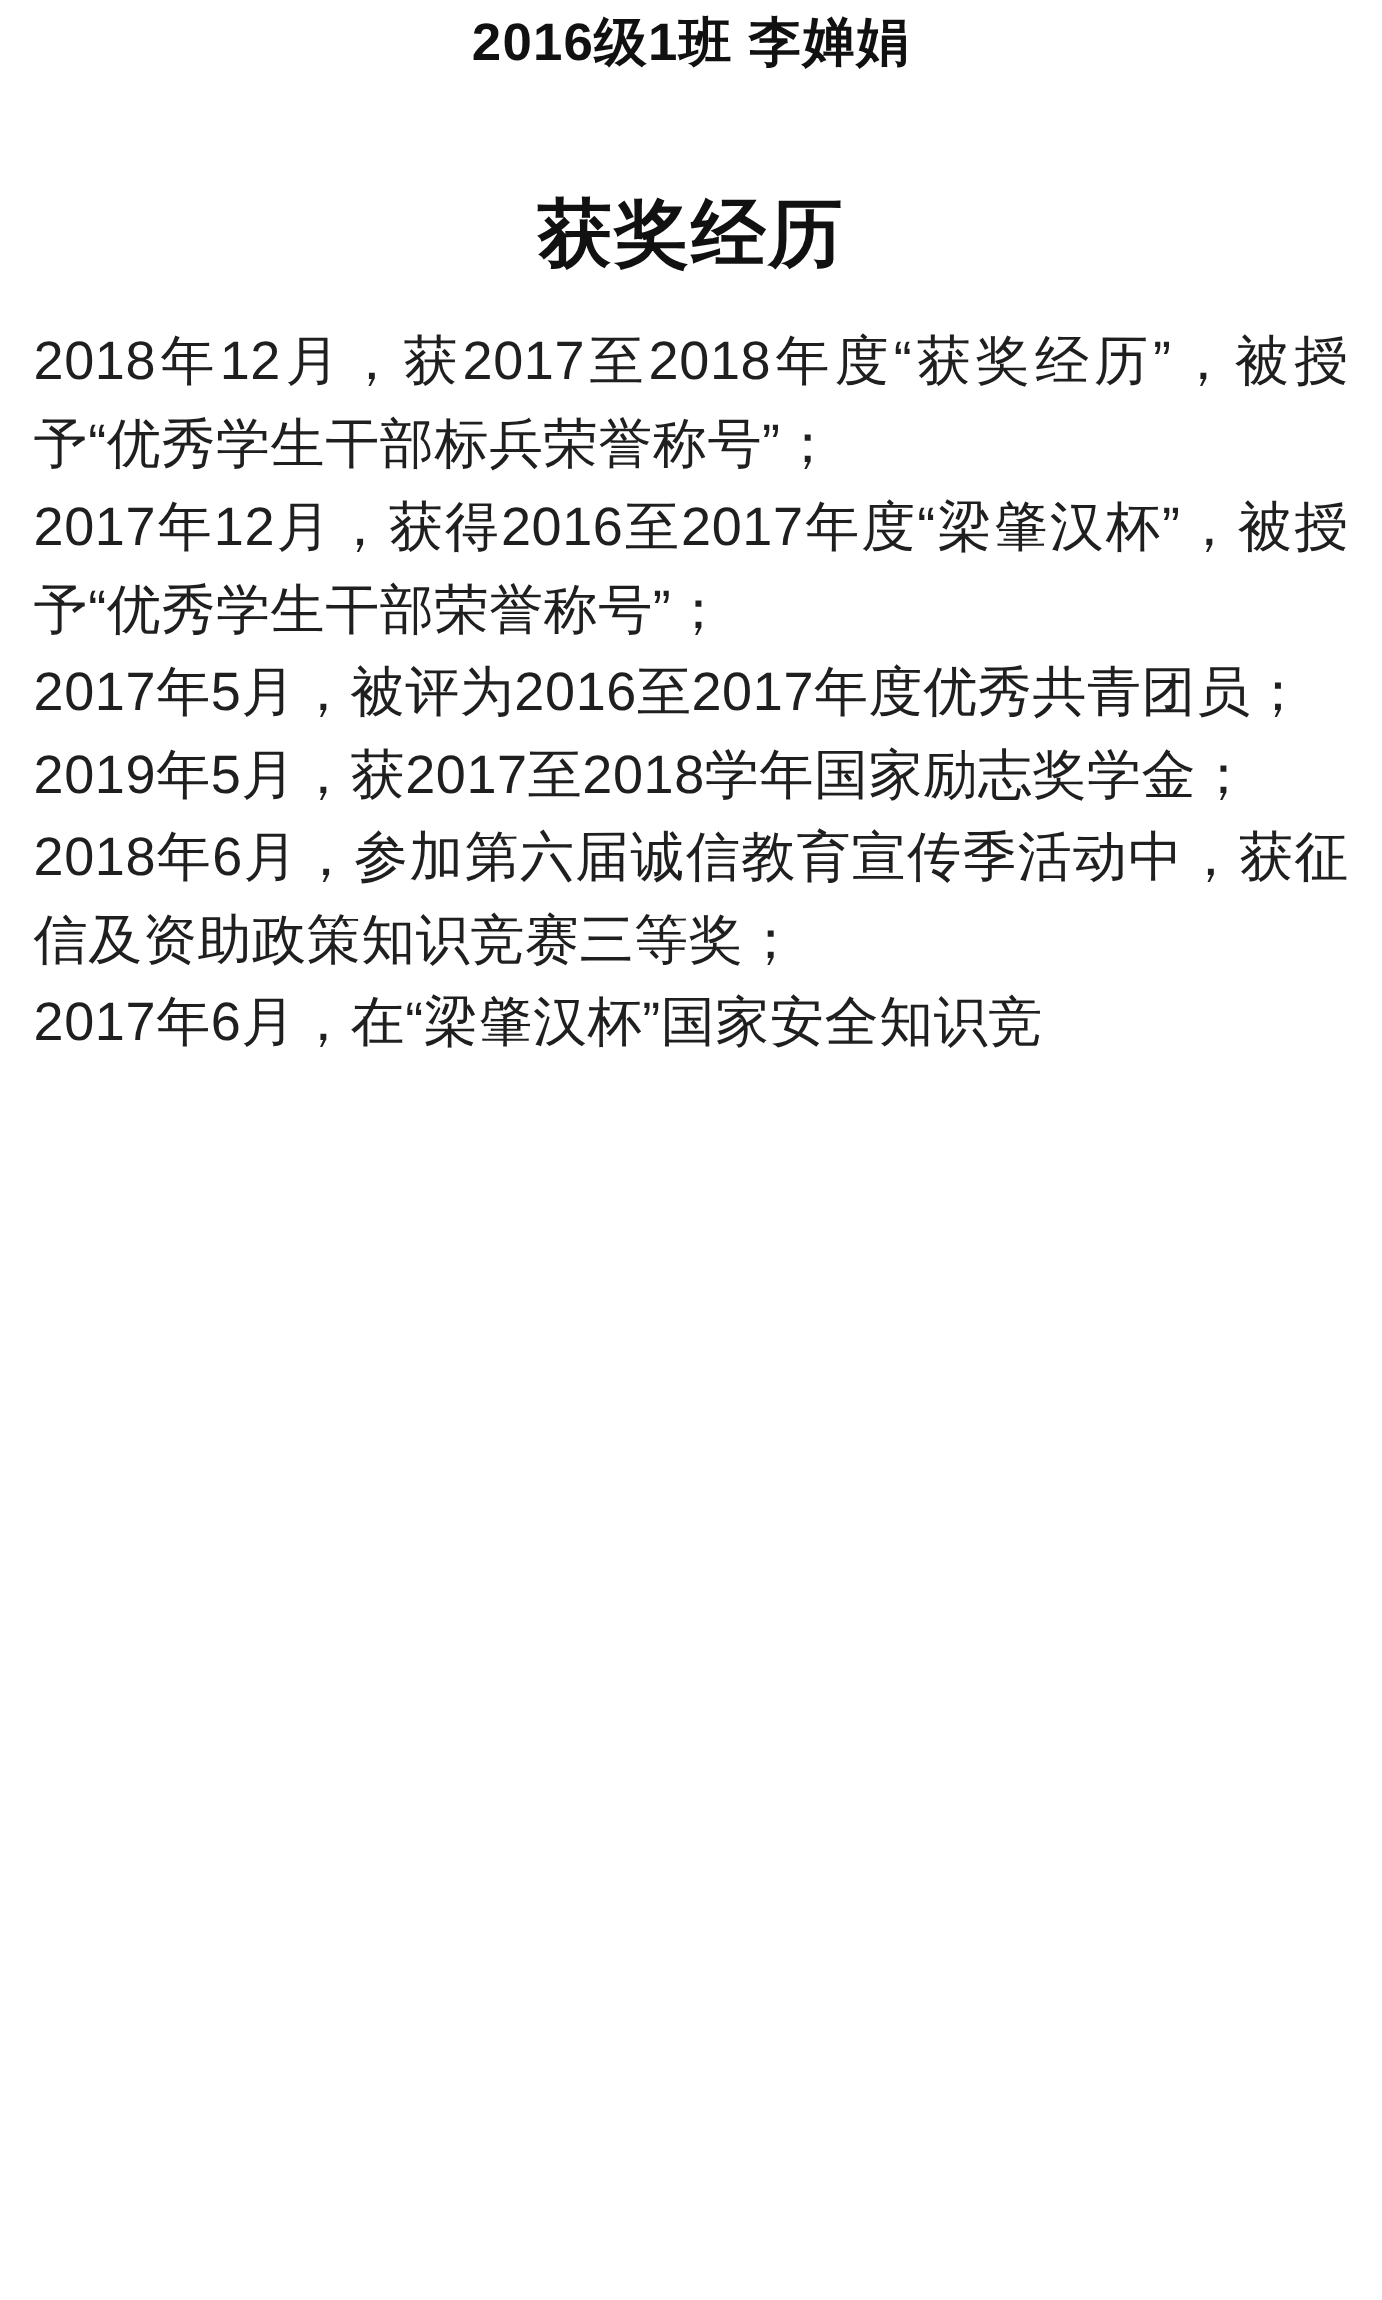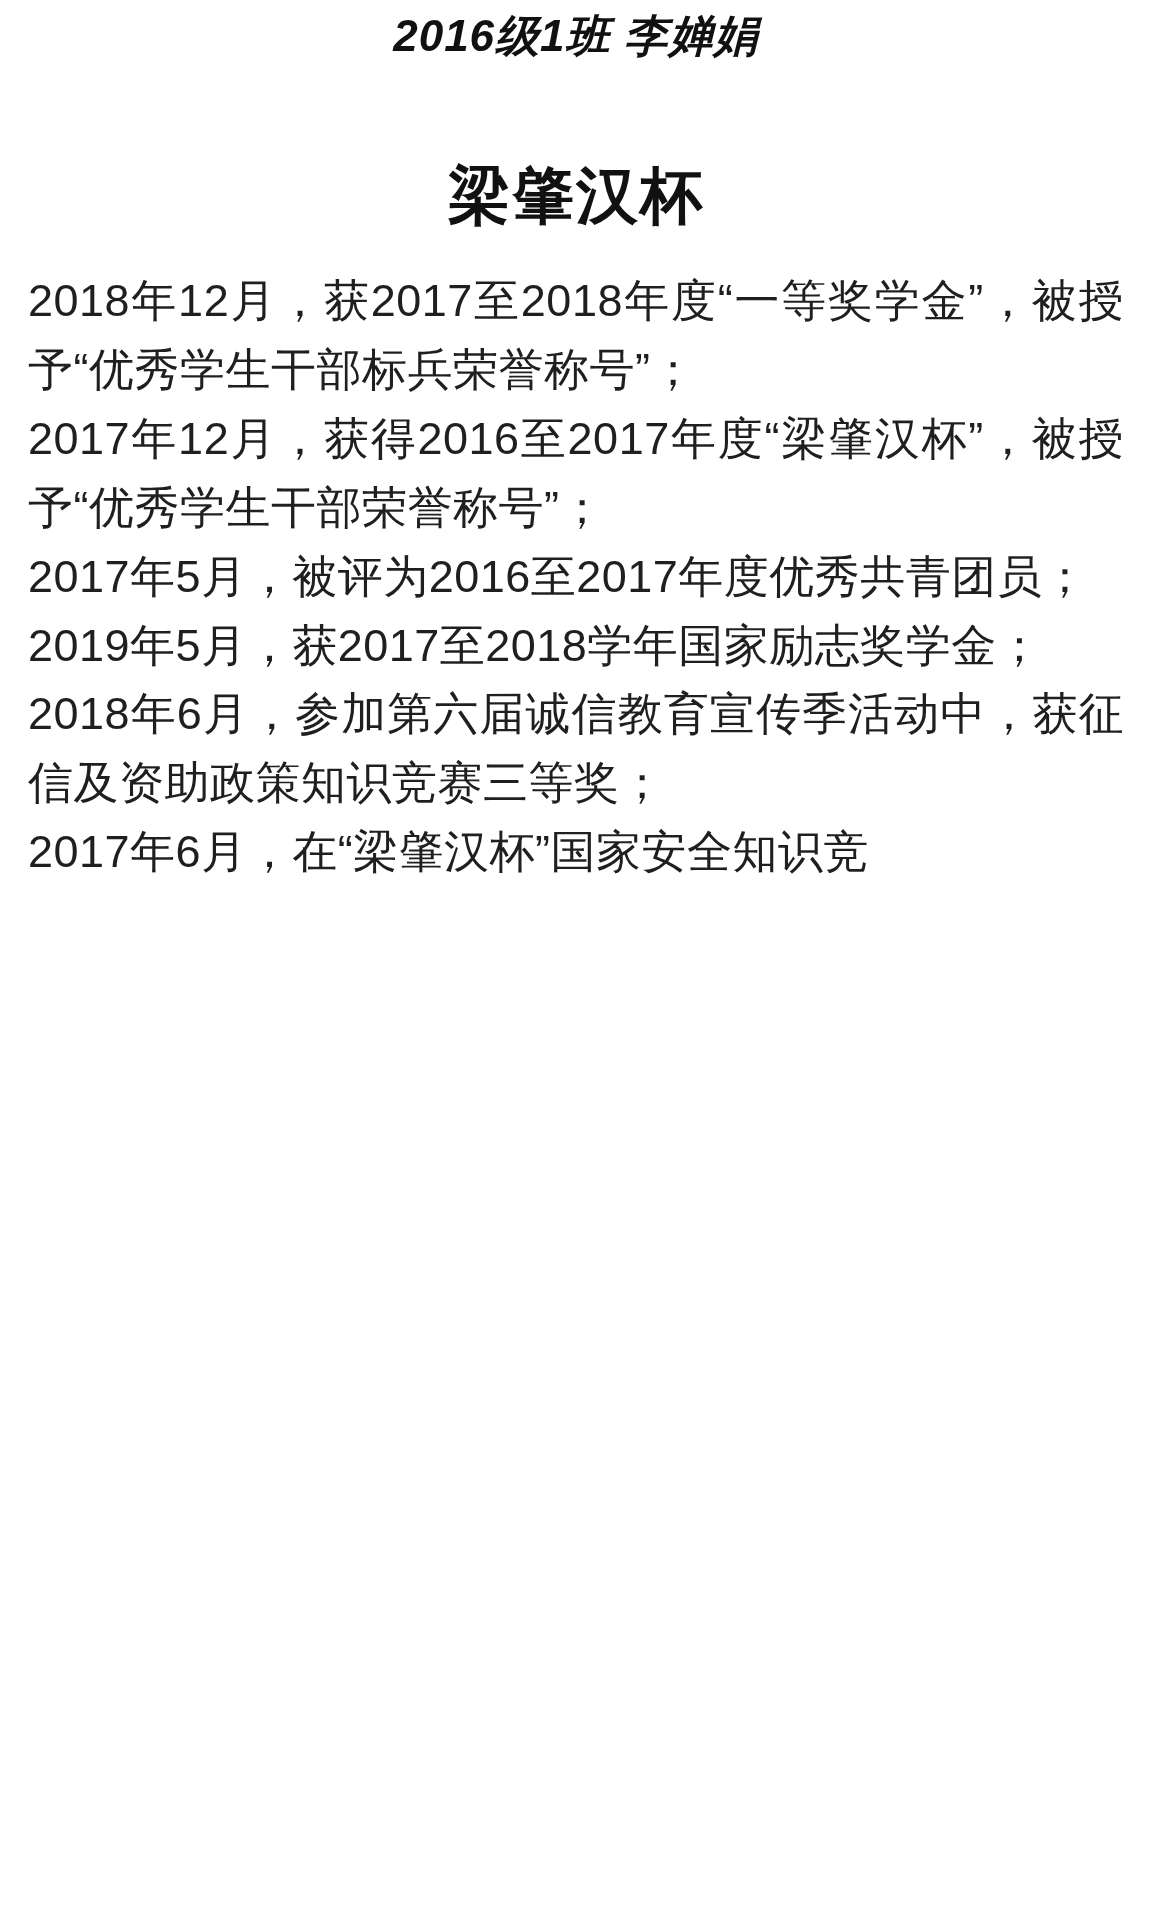--- a/index.html
+++ b/index.html
@@ -22,21 +22,20 @@
     position: relative;
   }
   .header-title {
     text-align: center;
     font-size: 44px;
     font-weight: bold;
     letter-spacing: 1px;
     color: #111111;
     padding-top: 8px;
     line-height: 1.25;
-    font-style: italic;
   }
   .section-title {
     text-align: center;
     font-size: 62px;
     font-weight: bold;
     color: #111111;
     margin-top: 96px;
     letter-spacing: 2px;
     line-height: 1.2;
   }
@@ -55,24 +54,24 @@
     text-indent: 0;
   }
 </style>
 </head>
 <body>
 
 <div class="page">
 
   <div class="header-title">2016级1班 李婵娟</div>
 
-  <div class="section-title">梁肇汉杯</div>
+  <div class="section-title">获奖经历</div>
 
   <div class="body-text">
-    <p class="para">2018年12月，获2017至2018年度“一等奖学金”，被授予“优秀学生干部标兵荣誉称号”；</p>
+    <p class="para">2018年12月，获2017至2018年度“获奖经历”，被授予“优秀学生干部标兵荣誉称号”；</p>
     <p class="para">2017年12月，获得2016至2017年度“梁肇汉杯”，被授予“优秀学生干部荣誉称号”；</p>
     <p class="para">2017年5月，被评为2016至2017年度优秀共青团员；</p>
     <p class="para">2019年5月，获2017至2018学年国家励志奖学金；</p>
     <p class="para">2018年6月，参加第六届诚信教育宣传季活动中，获征信及资助政策知识竞赛三等奖；</p>
     <p class="para">2017年6月，在“梁肇汉杯”国家安全知识竞</p>
   </div>
 
 </div>
 
 </body></html>

